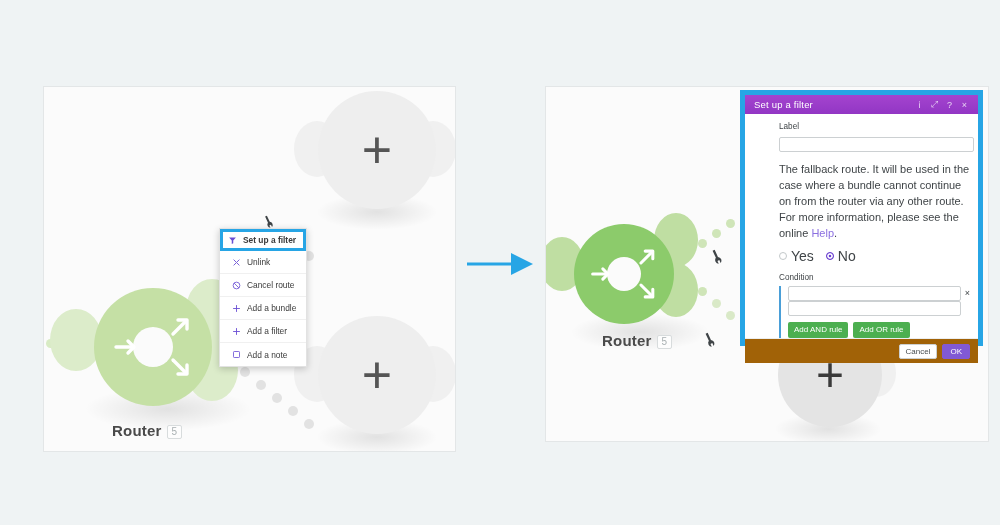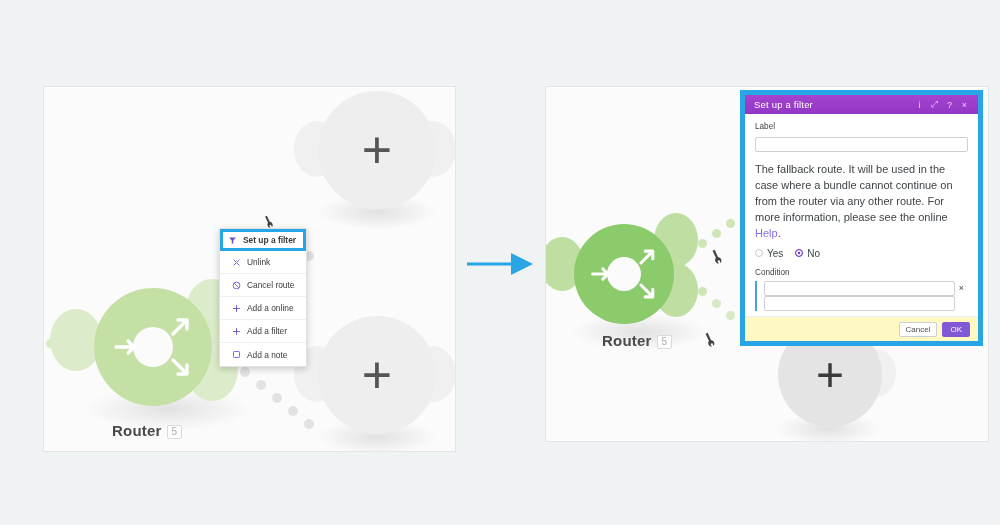--- a/index.html
+++ b/index.html
@@ -160,23 +160,24 @@
   .dlg-title .t-text { flex: 1 1 auto; letter-spacing: .2px; }
   .dlg-title .t-icon {
     width: 15px;
     text-align: center;
     font-size: 9px;
     color: #e8d4f3;
     cursor: pointer;
   }
   .dlg-body {
     flex: 1 1 auto;
-    padding: 8px 10px 0 10px;
+    padding: 8px 4px 0 10px;
     background: #ffffff;
     position: relative;
+    margin-left: 24px;
   }
   .fld-label {
     font-size: 8.2px;
     color: #3f4447;
     margin-bottom: 4px;
   }
   .txt-input {
     height: 15px;
     border: 1px solid #ccd0d2;
     border-radius: 2px;
@@ -188,21 +189,21 @@
     font-size: 11px;
     color: #3f4447;
     line-height: 1.45;
     margin-top: 9px;
   }
   .help-link { color: #8b6fe0; text-decoration: none; }
   .radio-row {
     display: flex;
     align-items: center;
     margin-top: 6px;
-    font-size: 10px;
+    font-size: 14px;
     color: #3f4447;
   }
   .radio {
     width: 8px; height: 8px;
     border-radius: 50%;
     border: 1px solid #c3c8ca;
     background: #fff;
     box-sizing: border-box;
     margin-right: 4px;
     flex: 0 0 auto;
@@ -267,21 +268,21 @@
   }
   .dlg-footer {
     flex: 0 0 auto;
     height: 24px;
     border-top: 1px solid #eceeef;
     display: flex;
     align-items: center;
     justify-content: flex-end;
     padding-right: 8px;
     gap: 5px;
-    background: #fef9c3;
+    background: #a16207;
   }
   .btn-cancel {
     font-size: 8px;
     color: #4a4f52;
     background: #fff;
     border: 1px solid #ccd0d2;
     border-radius: 2px;
     padding: 2px 6px;
     font-family: "Liberation Sans", sans-serif;
     cursor: pointer;
@@ -401,21 +402,21 @@
     <span class="mi-label">Cancel route</span>
   </div>
 
   <div class="menu-item">
     <span class="mi-icon">
       <svg width="9" height="9" viewBox="0 0 24 24" stroke="#6a4ed4" stroke-width="2.4" stroke-linecap="round">
         <path d="M12 4 V20"></path>
           <path d="M4 12 H20"></path>
       </svg>
     </span>
-    <span class="mi-label">Add a online</span>
+    <span class="mi-label">Add a bundle</span>
   </div>
 
   <div class="menu-item">
     <span class="mi-icon">
       <svg width="9" height="9" viewBox="0 0 24 24" stroke="#6a4ed4" stroke-width="2.4" stroke-linecap="round">
         <path d="M12 4 V20"></path>
           <path d="M4 12 H20"></path>
       </svg>
     </span>
     <span class="mi-label">Add a filter</span>
@@ -529,20 +530,24 @@
               <input class="txt-input" type="text" value="" style="">
               <span class="cond-x">×</span>
             </div>
 
 
             <div class="cond-line">
               <input class="txt-input" type="text" value="" style="width: calc(100% - 13px);">
               <span class="cond-x"></span>
             </div>
 
+            <div class="green-btns">
+              <button class="btn-green">Add AND rule</button>
+              <button class="btn-green">Add OR rule</button>
+            </div>
           </div>
         </div>
       </div>
     </div>
 
     <div class="dlg-footer">
       <button class="btn-cancel">Cancel</button>
       <button class="btn-ok">OK</button>
     </div>
   </div>

